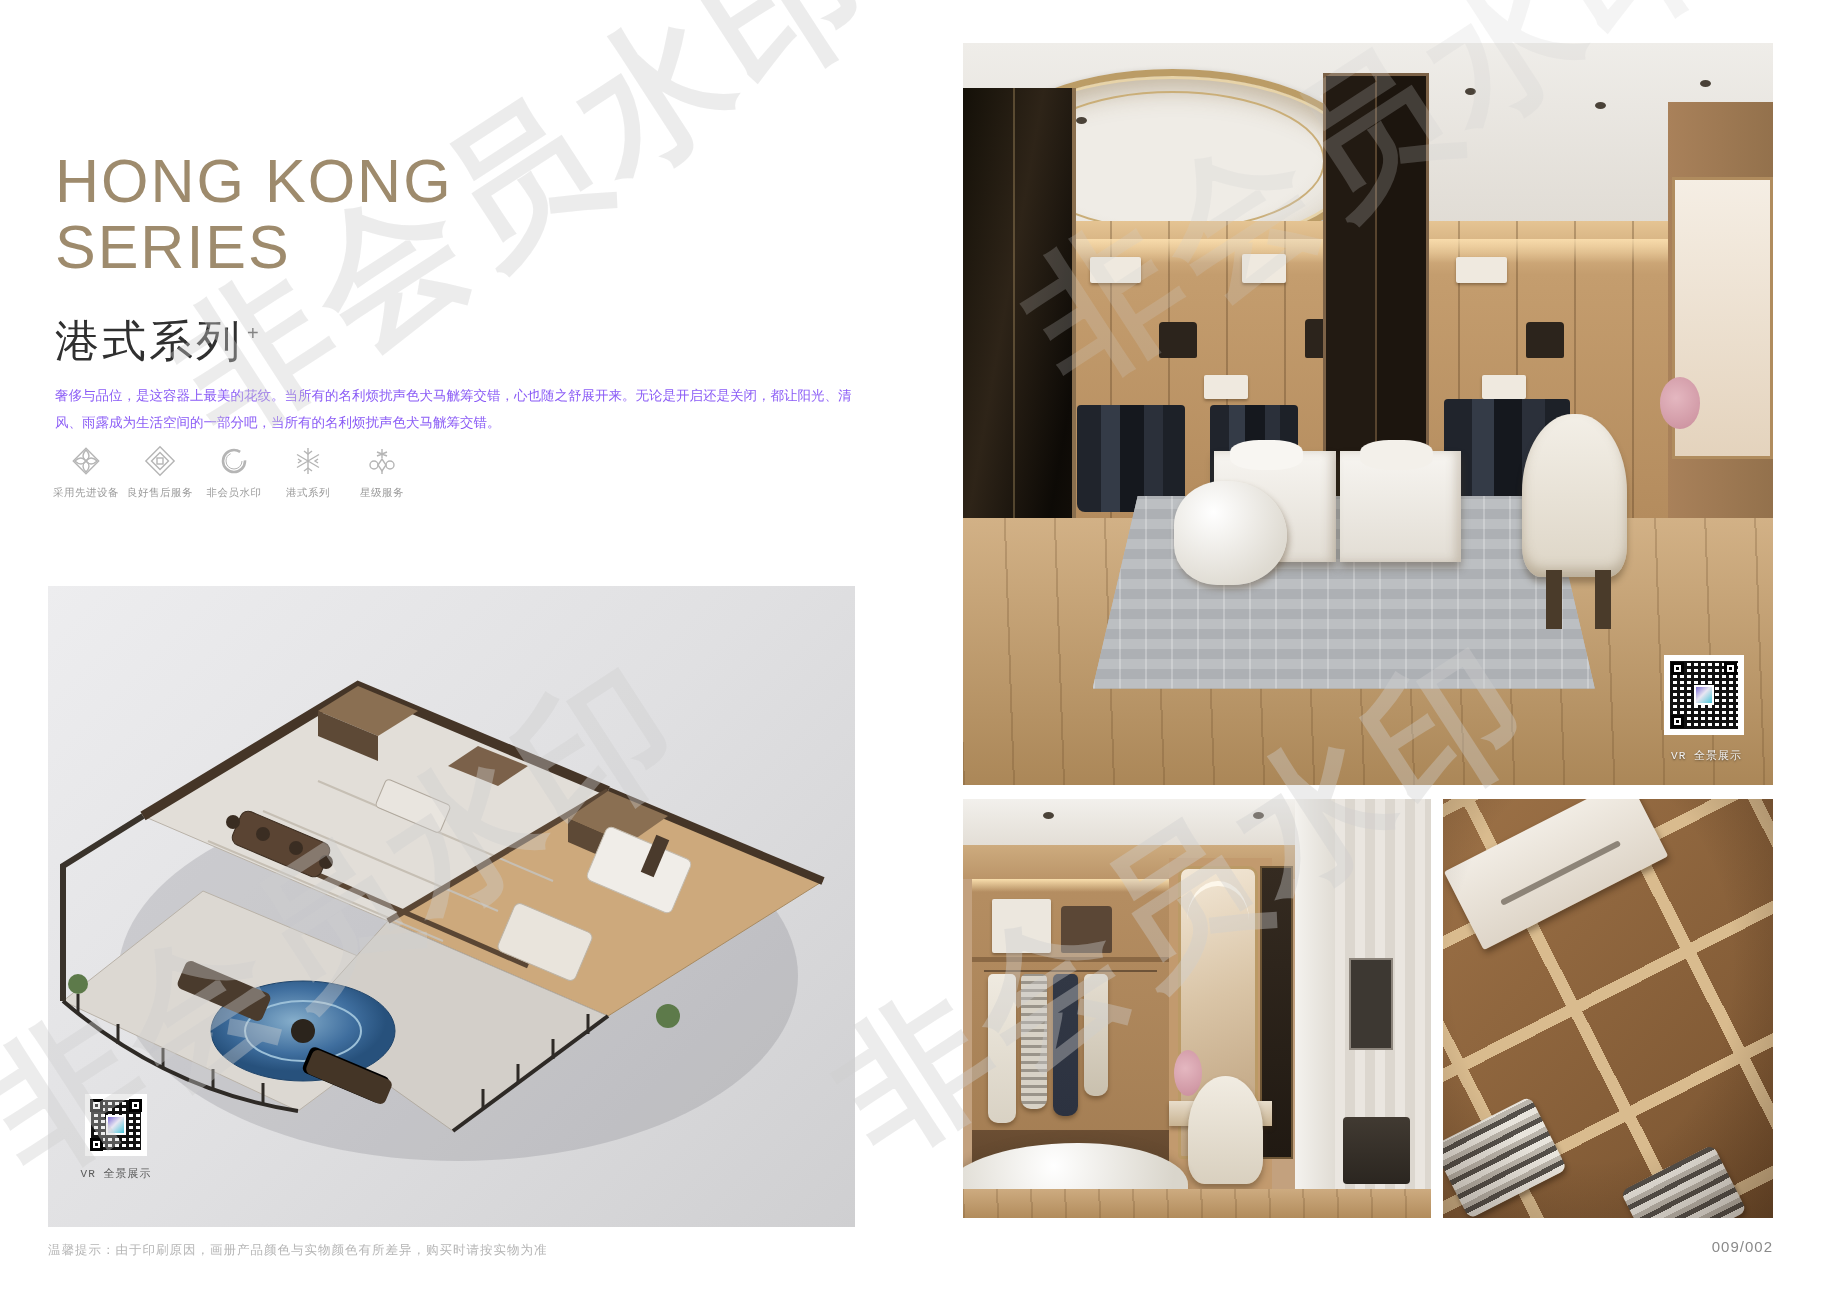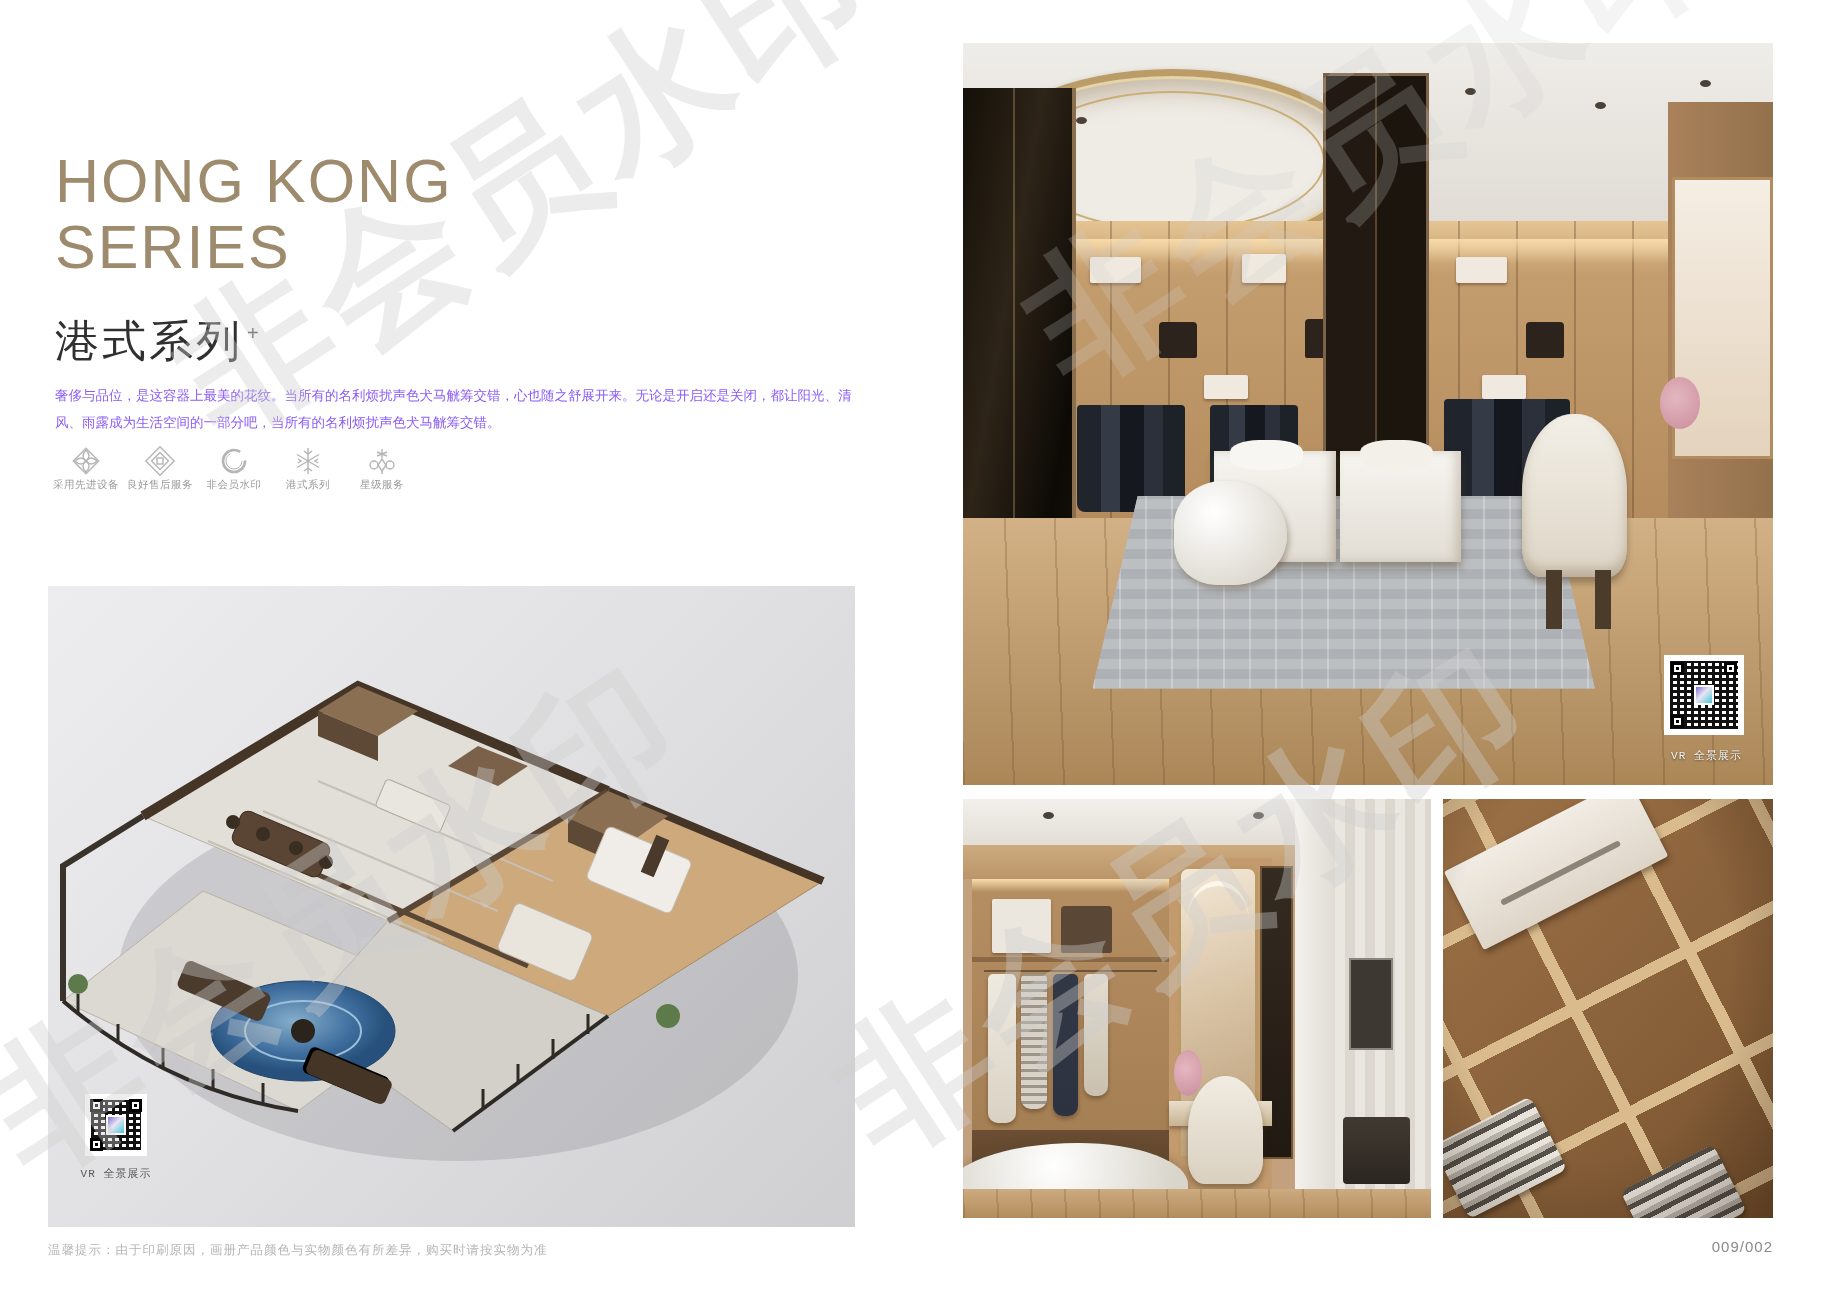--- a/index.html
+++ b/index.html
@@ -10,21 +10,21 @@
       transform:rotate(-33deg);white-space:nowrap;pointer-events:none;letter-spacing:8px;}
   
   .title-en{position:absolute;left:55px;top:148px;color:#9e8b6d;font-size:61px;line-height:66px;
             font-weight:300;letter-spacing:2px;}
   .subtitle{position:absolute;left:55px;top:312px;color:#303030;font-size:44px;font-weight:500;letter-spacing:3px;}
   .subtitle sup{font-size:20px;color:#555;margin-left:4px;}
   .desc{position:absolute;left:55px;top:382px;color:#8b5cf6;font-size:13.5px;line-height:27px;white-space:nowrap;}
   .features{position:absolute;left:52px;top:444px;display:flex;gap:6px;}
   .feature{width:68px;display:flex;flex-direction:column;align-items:center;}
   .feature svg{width:34px;height:34px;stroke:#b5b5b5;fill:none;stroke-width:1.4;}
-  .feature .flabel{font-size:10.5px;color:#9b9b9b;letter-spacing:.5px;white-space:nowrap;}
+  .feature .flabel{margin-top:8px;font-size:10.5px;color:#9b9b9b;letter-spacing:.5px;white-space:nowrap;}
   
   .fp-panel{position:absolute;left:48px;top:586px;width:807px;height:641px;
             background:linear-gradient(135deg,#ededef 0%,#e0e0e2 50%,#cfcfd1 100%);}
   .fp-panel svg{position:absolute;left:0;top:0;}
   
   .qr{position:absolute;background:#fff;box-sizing:border-box;}
   .qr .grid{position:absolute;inset:6px;
      background-image:repeating-linear-gradient(0deg,#111 0 3px,transparent 3px 6px),
                       repeating-linear-gradient(90deg,#111 0 3px,transparent 3px 7px);
      background-color:#fff;}

